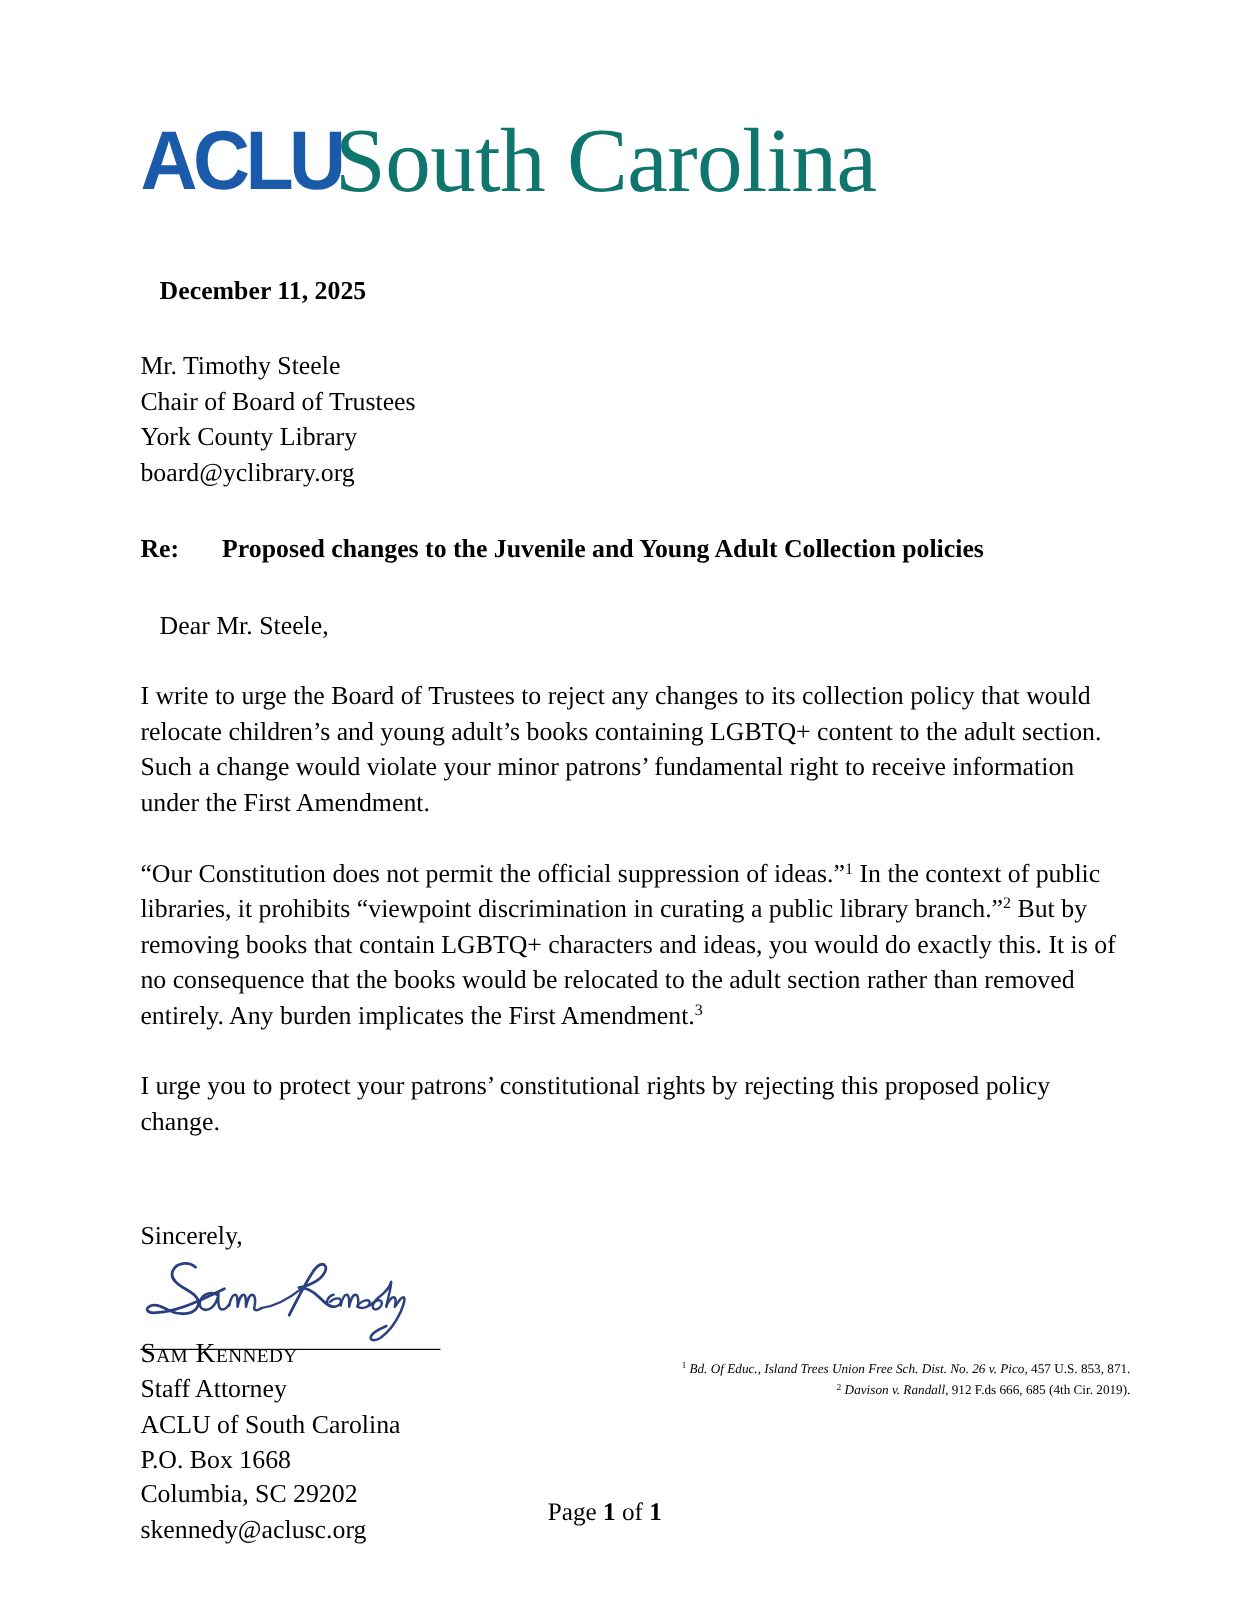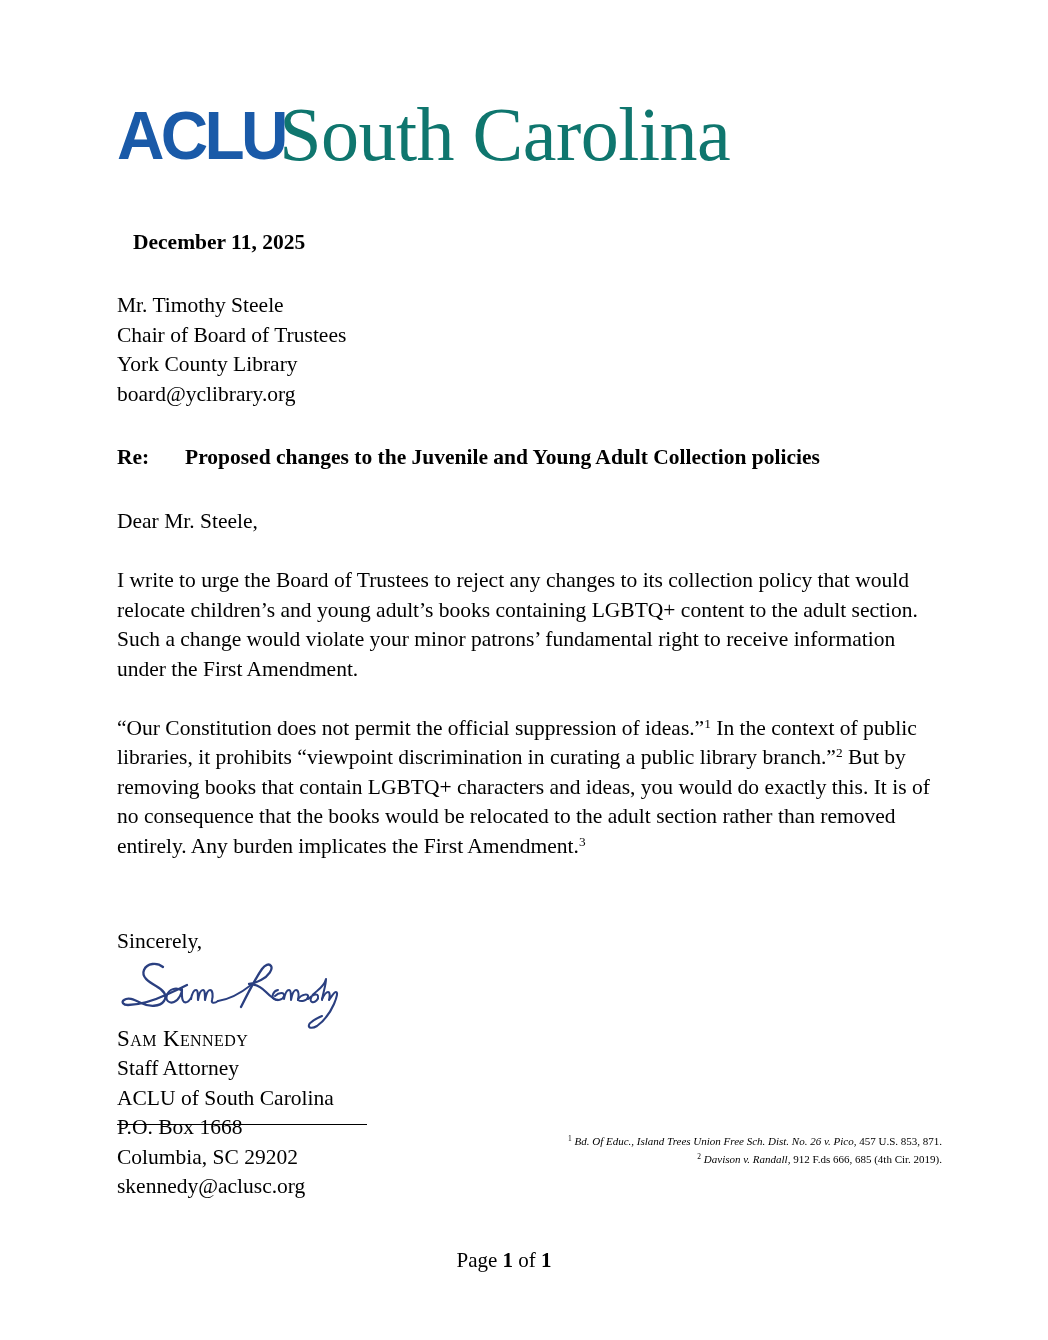--- a/index.html
+++ b/index.html
@@ -69,21 +69,21 @@
   .addr-block div { margin: 0; }
 
   .re-line {
     font-weight: 700;
     margin: 0 0 34px 0;
     display: flex;
   }
   .re-label { width: 68px; flex: 0 0 68px; }
   .re-text { flex: 1 1 auto; }
 
-  .salutation { margin: 0 0 30px 0; }
+  .salutation { margin: 0 0 30px 16px; }
 
   .para {
     margin: 0 4px 30px 0;
     text-align: left;
   }
   sup {
     font-size: 0.62em;
     vertical-align: 0.52em;
     line-height: 0;
   }
@@ -174,20 +174,21 @@
       <span class="re-label">Re:</span>
       <span class="re-text">Proposed changes to the Juvenile and Young Adult Collection policies</span>
     </div>
 
     <p class="salutation">Dear Mr. Steele,</p>
 
     <p class="para">I write to urge the Board of Trustees to reject any changes to its collection policy that would relocate children’s and young adult’s books containing LGBTQ+ content to the adult section. Such a change would violate your minor patrons’ fundamental right to receive information under the First Amendment.</p>
 
     <p class="para"><span>“Our Constitution does not permit the official suppression of ideas.”</span><sup>1</sup><span> In the context of public libraries, it prohibits “viewpoint discrimination in curating a public library branch.”</span><sup>2</sup><span> But by removing books that contain LGBTQ+ characters and ideas, you would do exactly this. It is of no consequence that the books would be relocated to the adult section rather than removed entirely. Any burden implicates the First Amendment.</span><sup>3</sup></p>
 
+    <p class="para">I urge you to protect your patrons’ constitutional rights by rejecting this proposed policy change.</p>
 
     <p class="closing">Sincerely,</p>
 
     <div class="signature-wrap">
       <svg class="signature-svg" width="226" height="72" viewBox="0 0 226 72" xmlns="http://www.w3.org/2000/svg">
         <g fill="none" stroke="#2a3f80" stroke-linecap="round" stroke-linejoin="round">
 
           <path d="M44 8 C38 3 28 4 25 11 C22 18 30 23 37 27 C44 31 49 36 45 42 C41 48 30 48 22 44
                    C14 40 9 38 5 41 C2 43 4 46 9 46 C20 46 36 41 49 35 C58 31 64 28 68 26" stroke-width="2.3"></path>
 

